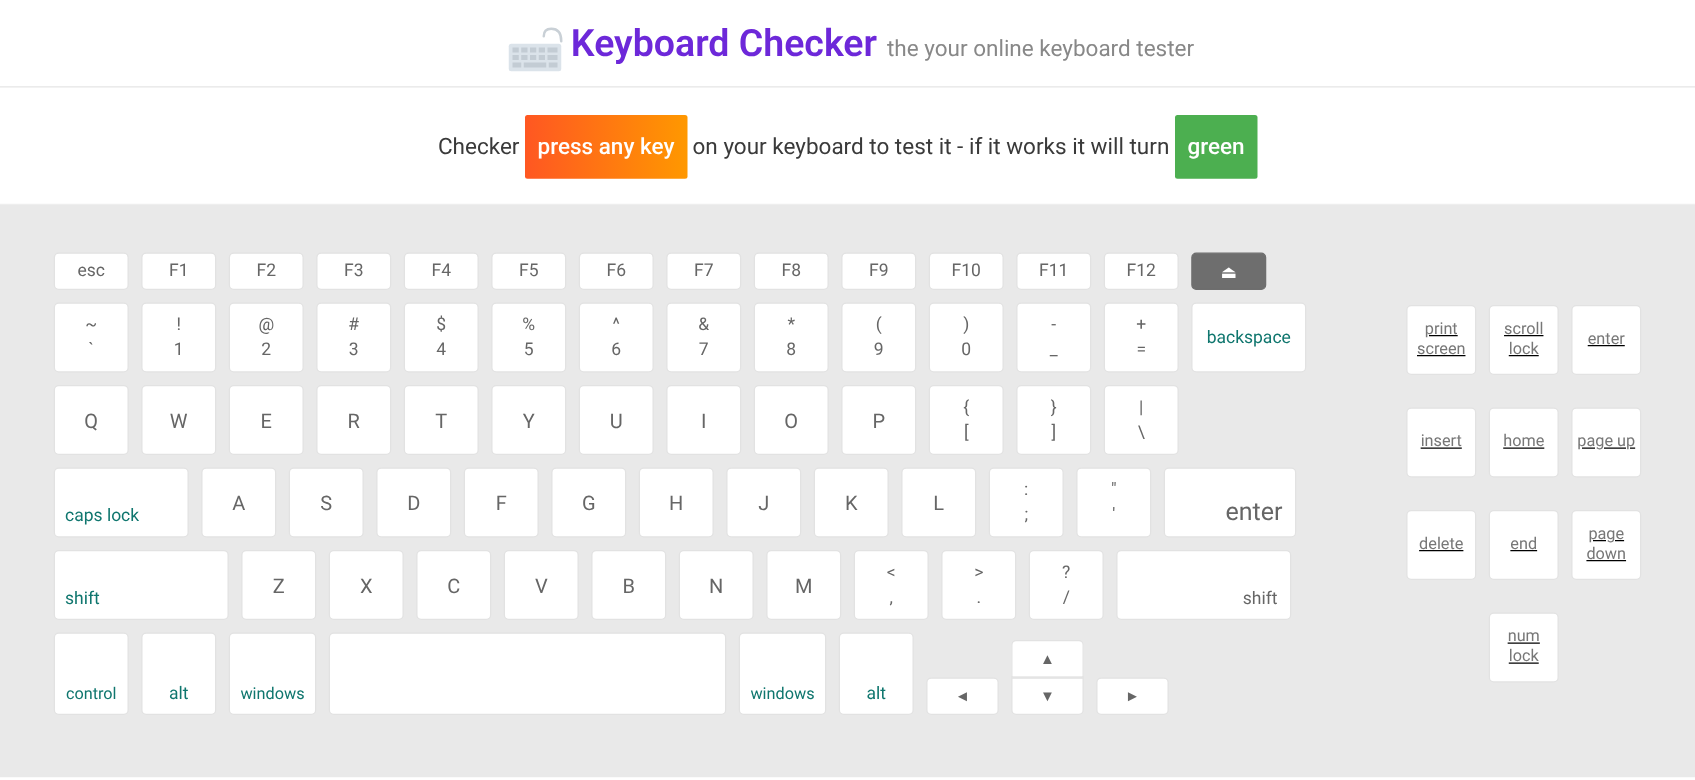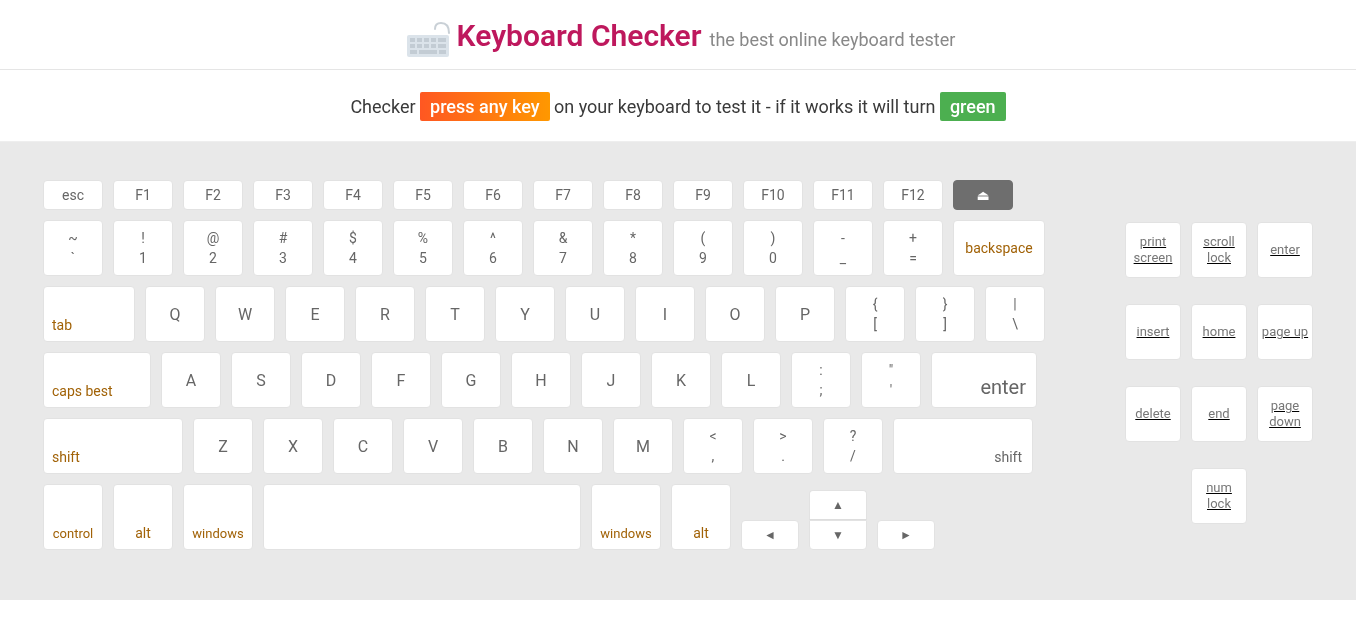--- a/index.html
+++ b/index.html
@@ -1,36 +1,36 @@
 <!DOCTYPE html>
 <html><head>
 <meta charset="utf-8">
 <style>
   * { box-sizing: border-box; margin: 0; padding: 0; }
   body { font-family: -apple-system, BlinkMacSystemFont, "Segoe UI", Roboto, Arial, sans-serif; background: #fff; }
   .header { display: flex; align-items: center; justify-content: center; padding: 18px 0 16px; border-bottom: 1px solid #e5e5e5; gap: 12px; }
   .kb-icon { width: 44px; height: 30px; position: relative; }
   .kb-icon svg { display: block; }
-  .title { font-size: 30px; color: #be185d; font-weight: 600; text-align: center; }
+  .title { font-size: 30px; color: #6d28d9; font-weight: 600; text-align: center; }
   .subtitle { font-size: 18px; color: #888; margin-left: 4px; font-weight: 400; }
   .instructions { text-align: center; padding: 22px 0 20px; font-size: 18px; color: #3a3a3a; border-bottom: 1px solid #eee;}
-  .badge { display: inline-block; padding: 4px 10px; border-radius: 2px; color: #fff; font-weight: 500; }
+  .badge { display: inline-block; padding: 15px 10px; border-radius: 2px; color: #fff; font-weight: 500; }
   .badge.orange { background: linear-gradient(90deg,#ff5722,#ff9800); }
   .badge.green { background: #4caf50; }
   .stage { background: #e9e9e9; padding: 38px 0 50px; min-height: 440px; }
   .board-wrap { display: flex; justify-content: center; gap: 80px; align-items: flex-start; }
   .main-kb { display: flex; flex-direction: column; gap: 10px; }
   .row { display: flex; gap: 10px; }
   .key {
     background: #fff; border: 1px solid #e2e2e2; border-radius: 4px;
     min-width: 60px; height: 56px; display: flex; flex-direction: column;
     align-items: center; justify-content: center; font-size: 16px; color: #666;
     padding: 0 6px; user-select: none;
   }
-  .key.label-bl { align-items: flex-start; justify-content: flex-end; font-size: 14px; padding: 0 8px 8px; color: #a16207; }
+  .key.label-bl { align-items: flex-start; justify-content: flex-end; font-size: 14px; padding: 0 8px 8px; color: #0f766e; }
   .key.fn-row { height: 30px; font-size: 14px; }
   .key.dark { background: #6e6e6e; color: #fff; border-color: #6e6e6e; }
   .key .top { font-size: 14px; line-height: 1; margin-bottom: 6px; }
   .key .bot { font-size: 14px; line-height: 1; }
   .side-kb { display: flex; flex-direction: column; gap: 26px; margin-top: 42px; text-decoration: underline; }
   .side-row { display: flex; gap: 10px; }
   .side-key {
     background: #fff; border: 1px solid #e2e2e2; border-radius: 4px;
     width: 56px; height: 56px; display: flex; align-items: center; justify-content: center;
     font-size: 13px; color: #777; text-align: center; line-height: 1.2; padding: 2px;
@@ -65,21 +65,21 @@
           <rect x="30" y="23" width="5" height="4"></rect>
           <rect x="37" y="23" width="8" height="4"></rect>
         <rect x="9" y="29" width="7" height="4"></rect>
           <rect x="18" y="29" width="18" height="4"></rect>
           <rect x="38" y="29" width="7" height="4"></rect>
       </g>
     </svg>
   </span>
   <div>
     <span class="title">Keyboard Checker</span>
-    <span class="subtitle">the best online keyboard tester</span>
+    <span class="subtitle">the your online keyboard tester</span>
   </div>
 </div>
 
 <div class="instructions">
   <span>Checker </span>
   <span class="badge orange">press any key</span>
   <span> on your keyboard to test it - if it works it will turn </span>
   <span class="badge green">green</span>
 </div>
 
@@ -154,21 +154,20 @@
             <span class="bot">_</span>
           </div>
       <div class="key" style="width:56px">
             <span class="top">+</span>
             <span class="bot">=</span>
           </div>
       <div class="key label-bl" style="width:92px;align-items:center;justify-content:center;font-size:14px;padding:0">backspace</div>
     </div>
 
     <div class="row">
-      <div class="key label-bl" style="width:92px">tab</div>
       <div class="key" style="width:56px">Q</div>
       <div class="key" style="width:56px">W</div>
       <div class="key" style="width:56px">E</div>
       <div class="key" style="width:56px">R</div>
       <div class="key" style="width:56px">T</div>
       <div class="key" style="width:56px">Y</div>
       <div class="key" style="width:56px">U</div>
       <div class="key" style="width:56px">I</div>
       <div class="key" style="width:56px">O</div>
       <div class="key" style="width:56px">P</div>
@@ -180,21 +179,21 @@
             <span class="top">}</span>
             <span class="bot">]</span>
           </div>
       <div class="key" style="width:56px">
             <span class="top">|</span>
             <span class="bot">\</span>
           </div>
     </div>
 
     <div class="row">
-      <div class="key label-bl" style="width:108px">caps best</div>
+      <div class="key label-bl" style="width:108px">caps lock</div>
       <div class="key" style="width:56px">A</div>
       <div class="key" style="width:56px">S</div>
       <div class="key" style="width:56px">D</div>
       <div class="key" style="width:56px">F</div>
       <div class="key" style="width:56px">G</div>
       <div class="key" style="width:56px">H</div>
       <div class="key" style="width:56px">J</div>
       <div class="key" style="width:56px">K</div>
       <div class="key" style="width:56px">L</div>
       <div class="key" style="width:56px">

